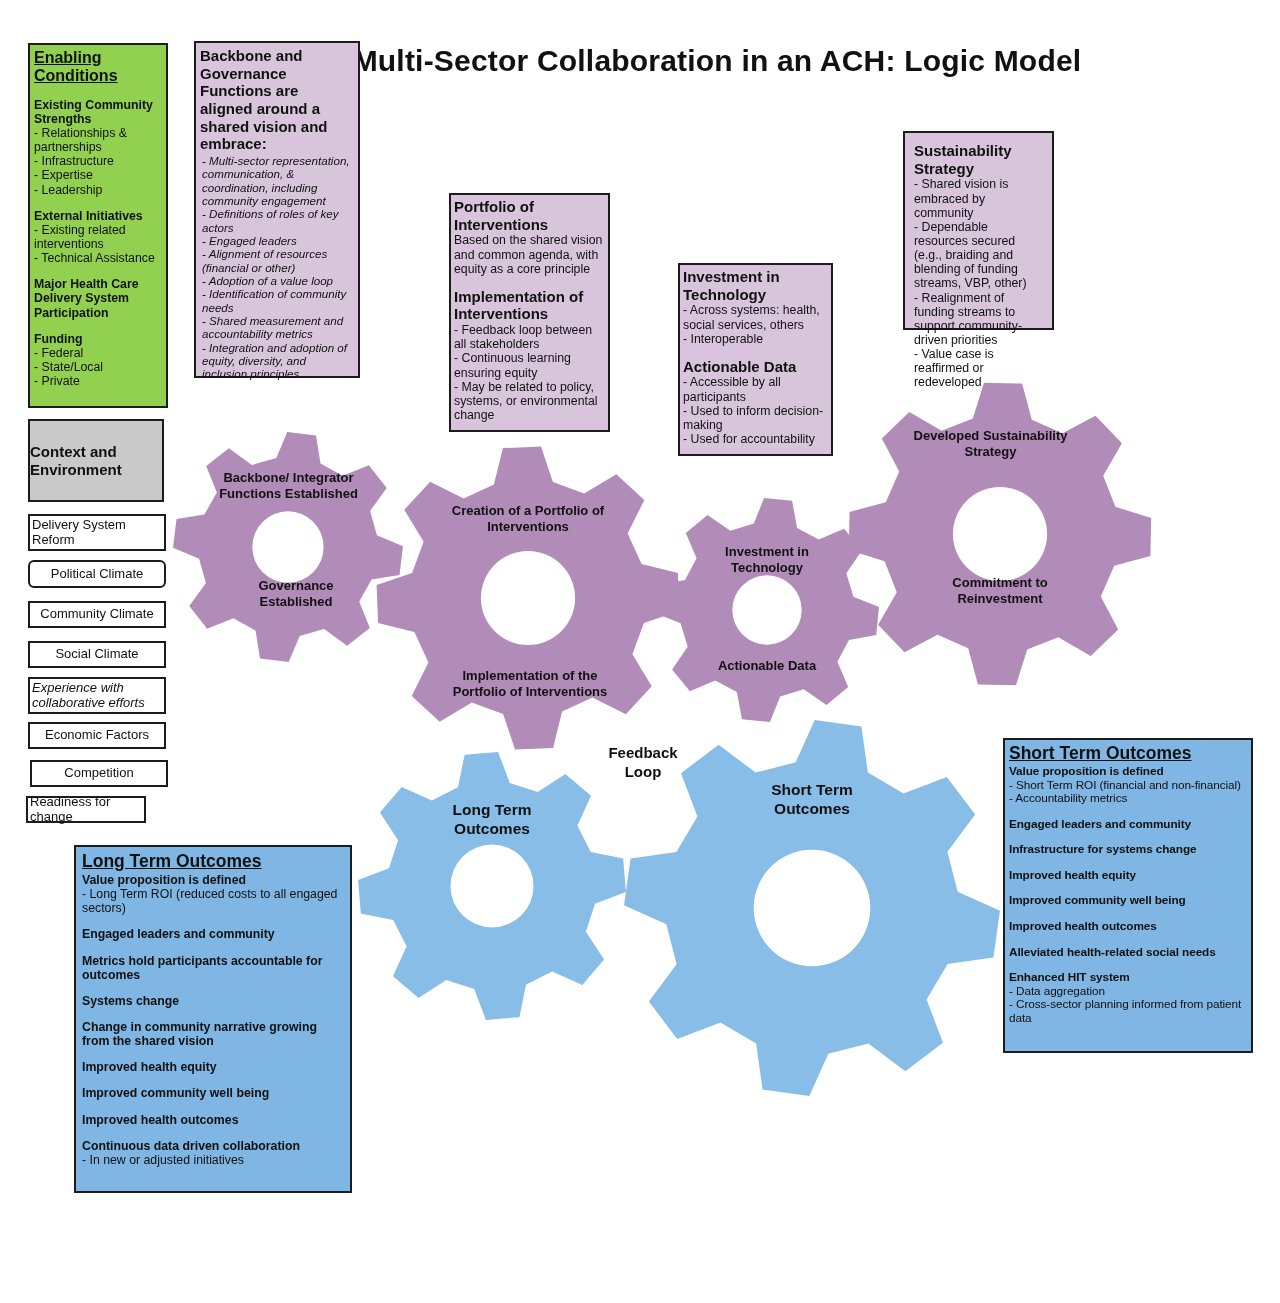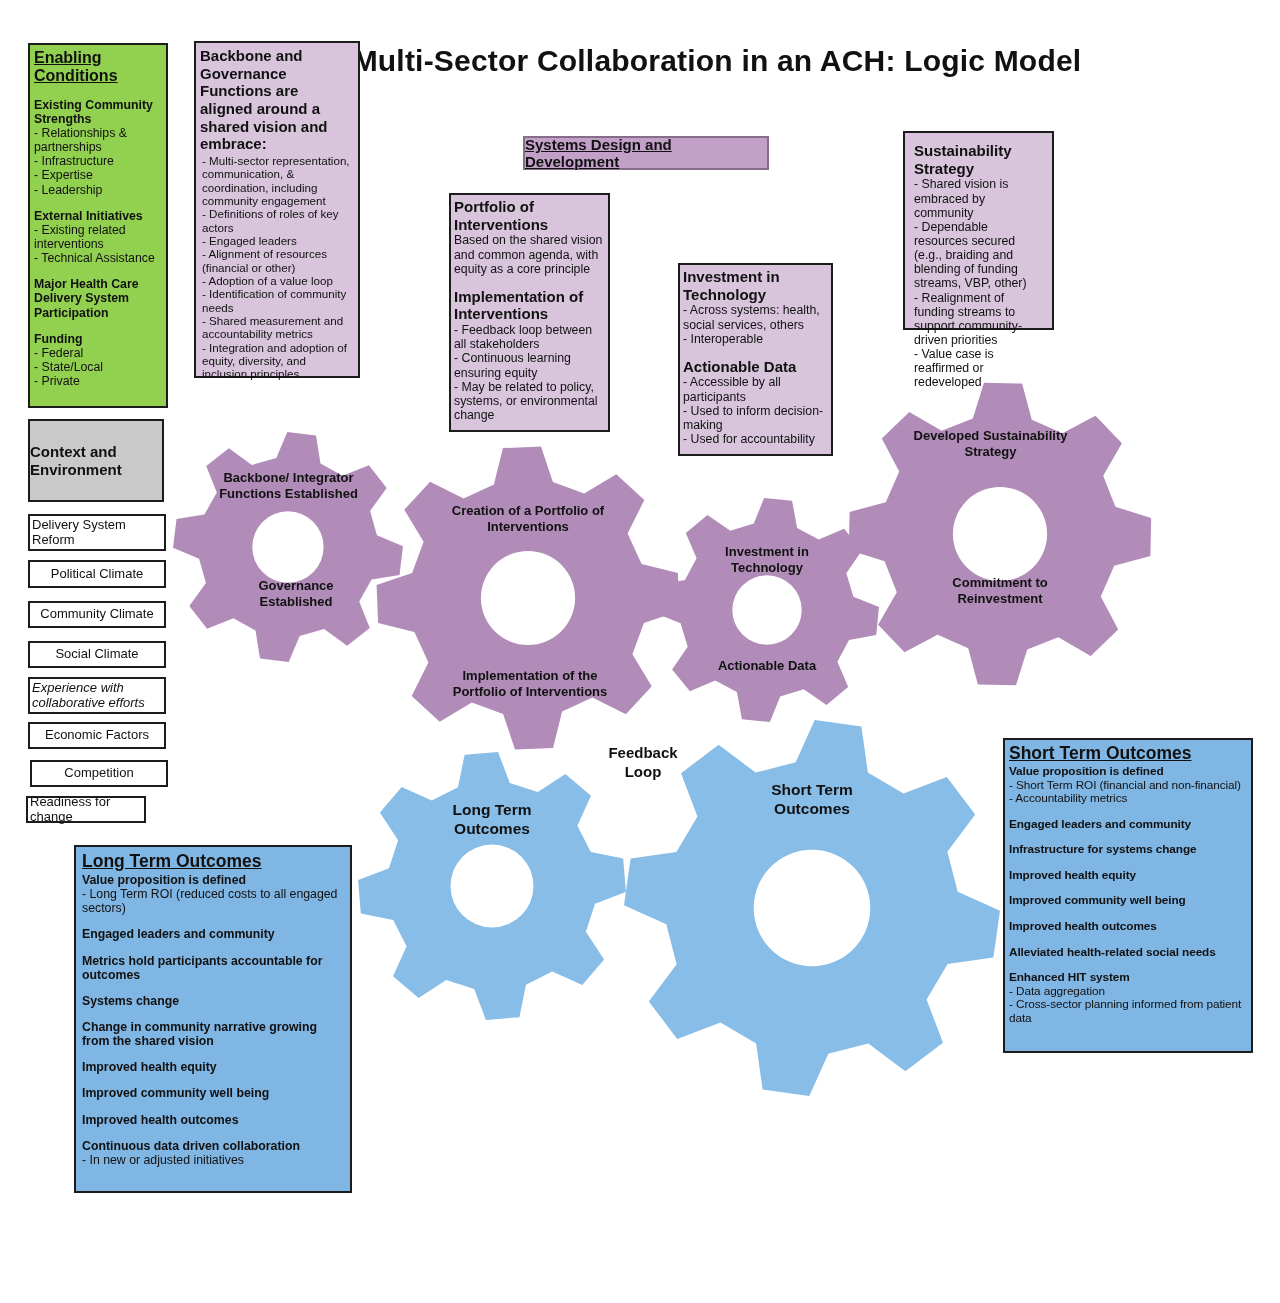--- a/index.html
+++ b/index.html
@@ -18,21 +18,21 @@
   .bk-title{font-weight:bold;font-size:15px;line-height:1.18;margin-bottom:1px;}
   .green{background:#92d050;}
   .plight{background:#d8c5dc;}
   .pbar{background:#c2a0c8;border:2px solid #866d8a;font-weight:bold;font-size:15px;
         text-decoration:underline;display:flex;align-items:center;justify-content:center;}
   .grayb{background:#c9c9c9;display:flex;align-items:center;justify-content:center;
          font-weight:bold;font-size:15px;line-height:1.2;}
   .whiteb{background:#ffffff;display:flex;align-items:center;justify-content:center;
           font-size:13px;line-height:1.15;padding:2px;}
   .blueb{background:#80b6e3;}
-  .bk-box .line{font-size:11.6px;padding:0 2px;}
+  .bk-box .line{font-size:11.6px;padding:0 2px;font-style:italic;}
   .stbox .line{font-size:11.8px;letter-spacing:-0.1px;}
   .gear-lbl{position:absolute;text-align:center;font-weight:bold;font-size:13px;line-height:1.2;}
   .gear-lbl-lg{position:absolute;text-align:center;font-weight:bold;font-size:15.5px;line-height:1.25;}
   .prelines{white-space:pre-line;}
   svg.gear-layer{position:absolute;left:0;top:0;}
 </style>
 </head>
 <body>
 
 <div class="canvas">
@@ -74,23 +74,20 @@
         <div class="line">- Definitions of roles of key actors</div>
         <div class="line">- Engaged leaders</div>
         <div class="line">- Alignment of resources (financial or other)</div>
         <div class="line">- Adoption of a value loop</div>
         <div class="line">- Identification of community needs</div>
         <div class="line">- Shared measurement and accountability metrics</div>
         <div class="line">- Integration and adoption of equity, diversity, and inclusion principles</div>
       </div>
   </div>
 
-  <div class="abs pbar" style="left:523px;top:136px;width:246px;height:34px;">
-    <span>Systems Design and Development</span>
-  </div>
 
   <div class="abs box plight" style="left:449px;top:193px;width:161px;height:239px;padding:3px;">
     <div>
         <div class="line h">Portfolio of Interventions</div>
         <div class="line">Based on the shared vision and common agenda, with equity as a core principle</div>
         <div class="line h gap">Implementation of Interventions</div>
         <div class="line">- Feedback loop between all stakeholders</div>
         <div class="line">- Continuous learning ensuring equity</div>
         <div class="line">- May be related to policy, systems, or environmental change</div>
       </div>
@@ -116,21 +113,21 @@
         <div class="line">- Realignment of funding streams to support community-driven priorities</div>
         <div class="line">- Value case is reaffirmed or redeveloped</div>
       </div>
   </div>
 
   <div class="abs box grayb" style="left:28px;top:419px;width:136px;height:83px;">
     <span>Context and Environment</span>
   </div>
 
   <div class="abs box whiteb" style="left:28px;top:514px;width:138px;height:37px;">Delivery System Reform</div>
-  <div class="abs box whiteb" style="left:28px;top:560px;width:138px;height:28px;">Political Climate</div>
+  <div class="abs box whiteb" style="left:28px;top:560px;width:138px;height:28px;border-radius:6px;">Political Climate</div>
   <div class="abs box whiteb" style="left:28px;top:601px;width:138px;height:27px;">Community Climate</div>
   <div class="abs box whiteb" style="left:28px;top:641px;width:138px;height:27px;">Social Climate</div>
   <div class="abs box whiteb" style="left:28px;top:677px;width:138px;height:37px;font-style:italic;">Experience with collaborative efforts</div>
   <div class="abs box whiteb" style="left:28px;top:722px;width:138px;height:27px;">Economic Factors</div>
   <div class="abs box whiteb" style="left:30px;top:760px;width:138px;height:27px;">Competition</div>
   <div class="abs box whiteb" style="left:26px;top:796px;width:120px;height:27px;">Readiness for change</div>
 
   <div class="gear-lbl" style="left:196px;top:470px;width:185px;">Backbone/ Integrator Functions Established</div>
   <div class="gear-lbl" style="left:236px;top:578px;width:120px;">Governance Established</div>
 

